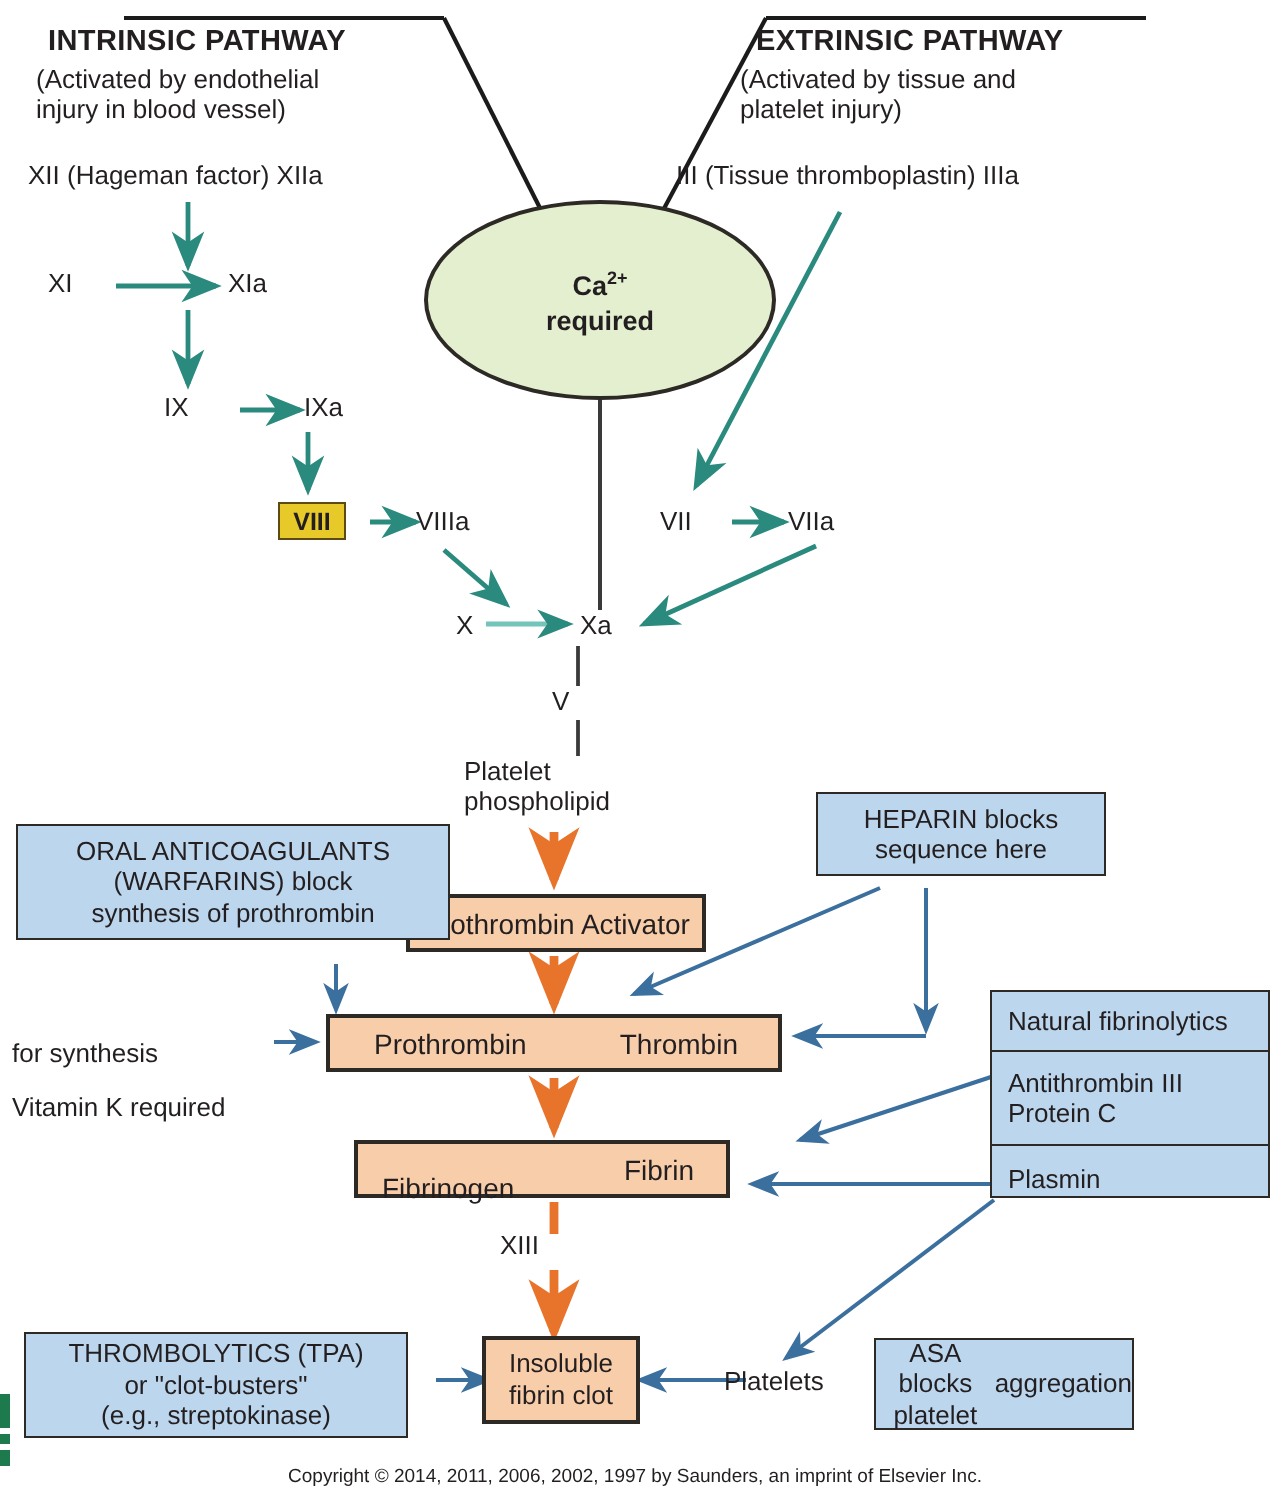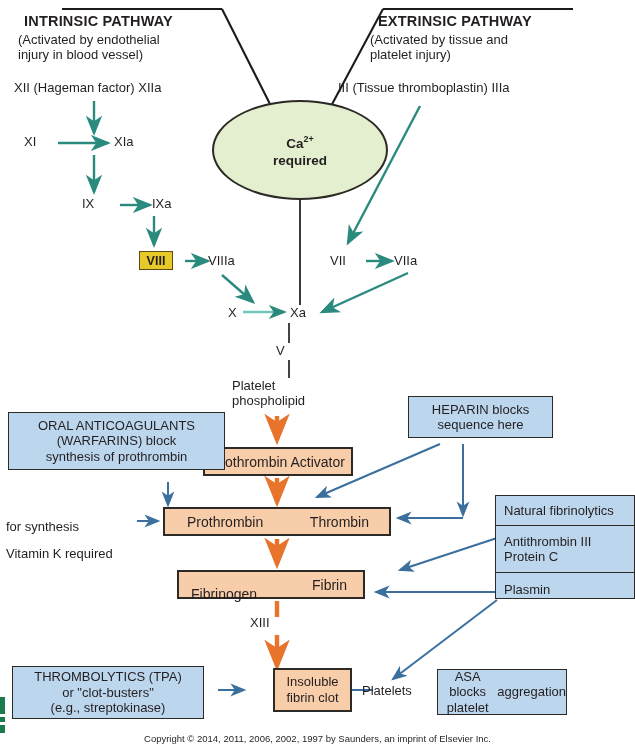--- a/index.html
+++ b/index.html
@@ -160,21 +160,21 @@
     <span style="position:absolute;left:22px;">Prothrombin</span>
     <span style="position:absolute;right:20px;">Thrombin</span>
   </div>
 
   <div class="abs peach" style="left:177px;top:570px;width:188px;height:29px;">
     <span style="position:absolute;left:12px;margin-top:18px;">Fibrinogen</span>
     <span style="position:absolute;right:16px;">Fibrin</span>
   </div>
 
   <div class="abs peach" style="left:241px;top:668px;width:79px;height:44px;
-              flex-direction:column;line-height:16px;font-size:13px;margin-left:32px;">
+              flex-direction:column;line-height:16px;font-size:13px;">
     <span>Insoluble</span>
     <span>fibrin clot</span>
   </div>
 
   <div class="abs blue" style="left:8px;top:412px;width:217px;height:58px;flex-direction:column;">
     <span>ORAL ANTICOAGULANTS</span>
     <span>(WARFARINS) block</span>
     <span>synthesis of prothrombin</span>
   </div>
 

